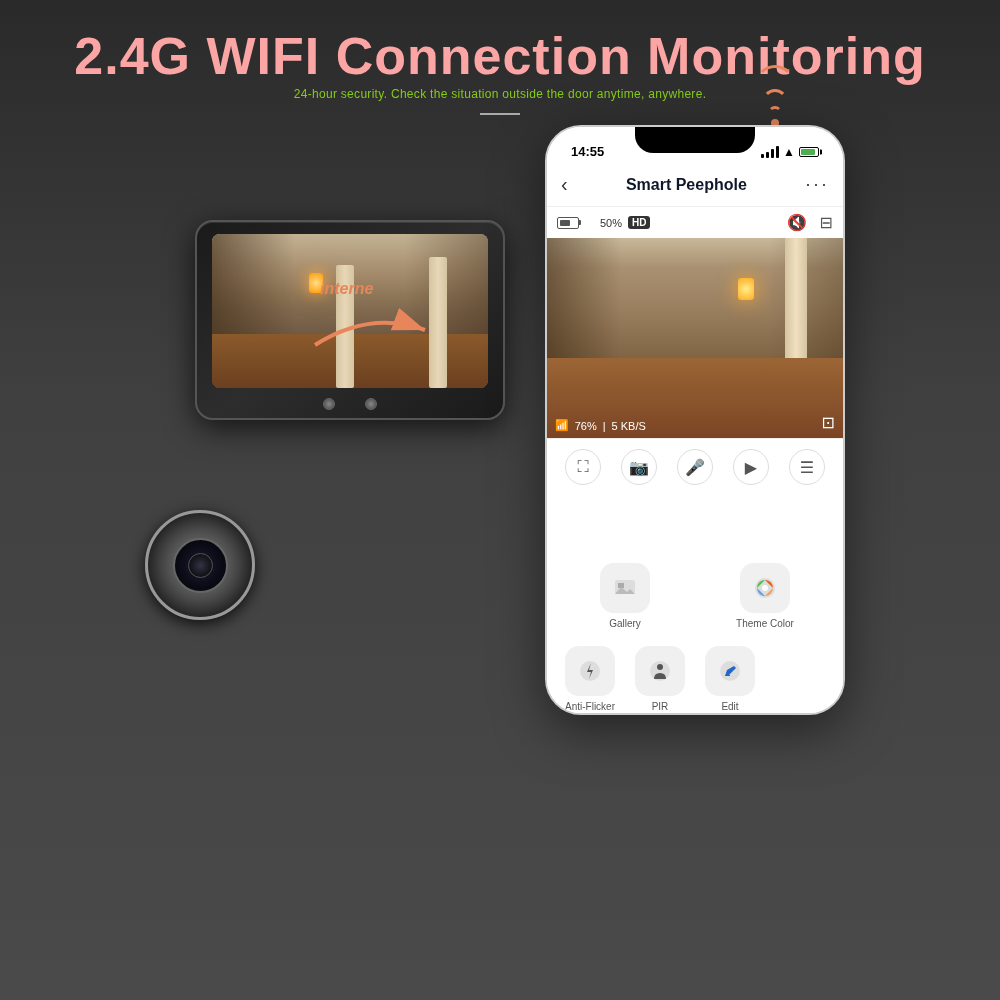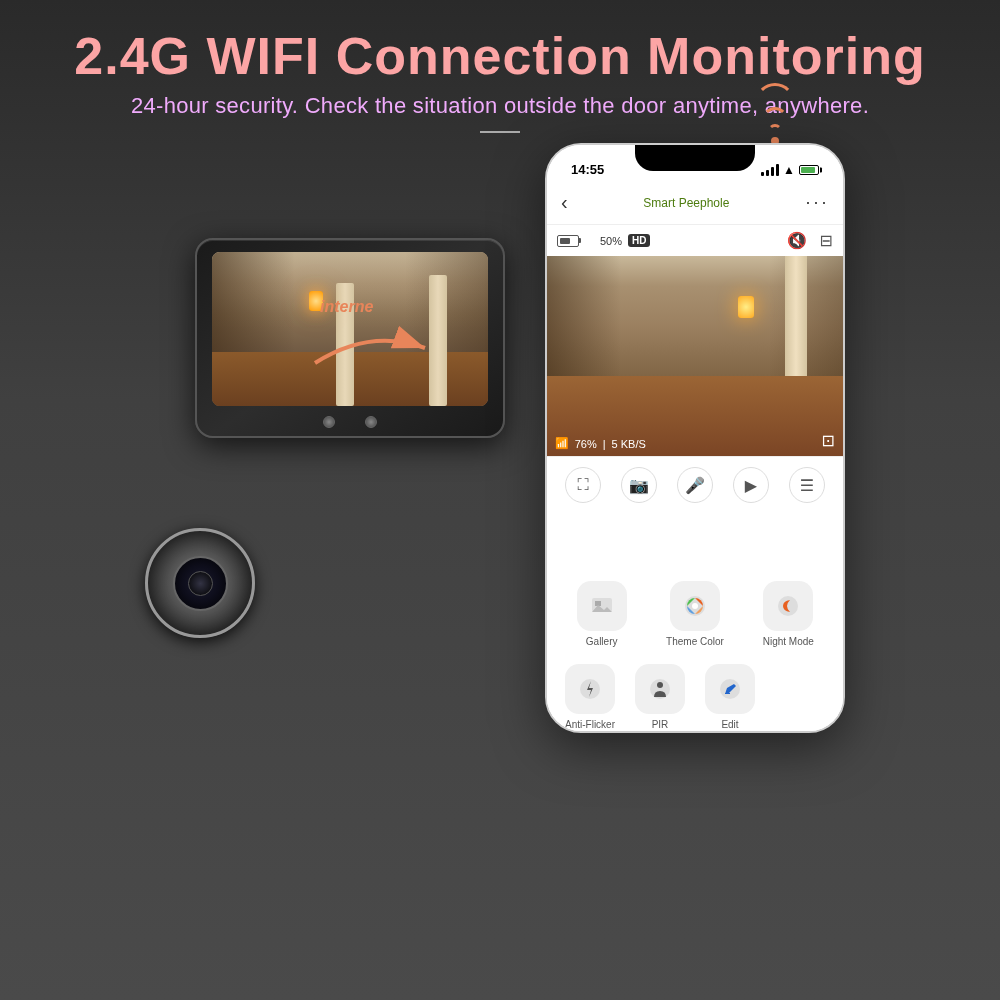--- a/index.html
+++ b/index.html
@@ -28,23 +28,23 @@
 
     .main-title {
       font-size: 52px;
       font-weight: 900;
       color: #fca5a5;
       letter-spacing: 1px;
       line-height: 1.1;
     }
 
     .subtitle {
-      font-size: 22px;
-      color: #f0abfc;
-      margin-top: 8px;
+      font-size: 12px;
+      color: #84cc16;
+      margin-top: 2px;
       letter-spacing: 0.3px;
     }
 
     .divider-line {
       width: 40px;
       height: 2px;
       background: #aaaaaa;
       margin: 12px auto 0;
     }
 
@@ -347,23 +347,23 @@
       border-bottom: 1px solid #eee;
     }
 
     .app-back-btn {
       font-size: 20px;
       color: #333;
       cursor: pointer;
     }
 
     .app-title {
-      font-size: 12px;
-      font-weight: 400;
-      color: #4d7c0f;
+      font-size: 16px;
+      font-weight: 700;
+      color: #0f172a;
     }
 
     .app-more-btn {
       font-size: 18px;
       color: #333;
       letter-spacing: 2px;
     }
 
     
     .camera-feed-section {
@@ -758,29 +758,20 @@
                   <svg width="24" height="24" viewBox="0 0 24 24">
                       <circle cx="12" cy="12" r="10" fill="#ddd"></circle>
                       <path d="M12 4 A8 8 0 0 1 20 12" fill="#e86020"></path>
                       <path d="M20 12 A8 8 0 0 1 12 20" fill="#f0a060"></path>
                       <path d="M12 20 A8 8 0 0 1 4 12" fill="#60a0e0"></path>
                       <path d="M4 12 A8 8 0 0 1 12 4" fill="#50c050"></path>
                       <circle cx="12" cy="12" r="3" fill="#fff"></circle>
                     </svg>
                 </div>
                 <span class="app-grid-label">Theme Color</span>
-              </div>
-              <div class="app-grid-item">
-                <div class="app-grid-icon icon-night">
-                  <svg width="24" height="24" viewBox="0 0 24 24">
-                      <circle cx="12" cy="12" r="10" fill="#ddd"></circle>
-                      <path d="M14 6 Q8 12 14 18 Q7 17 7 12 Q7 7 14 6Z" fill="#e86020"></path>
-                    </svg>
-                </div>
-                <span class="app-grid-label">Night Mode</span>
               </div>
             </div>
             <div class="app-grid-row">
               <div class="app-grid-item">
                 <div class="app-grid-icon icon-flicker">
                   <svg width="24" height="24" viewBox="0 0 24 24">
                       <circle cx="12" cy="12" r="10" fill="#ddd"></circle>
                       <polygon points="13,4 9,13 13,13 11,20 15,11 11,11" fill="#555"></polygon>
                     </svg>
                 </div>

